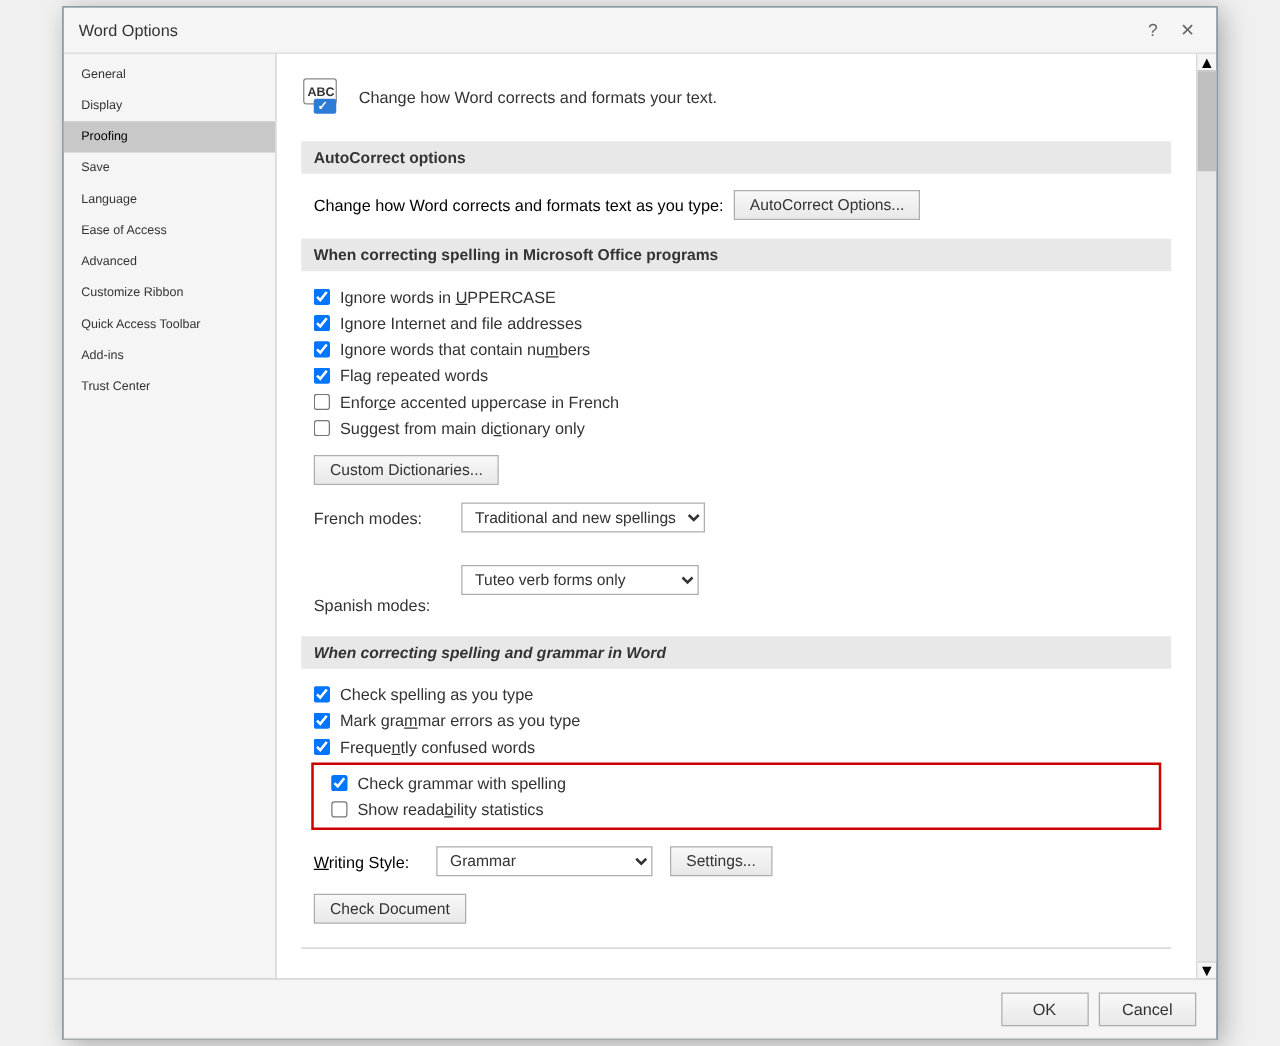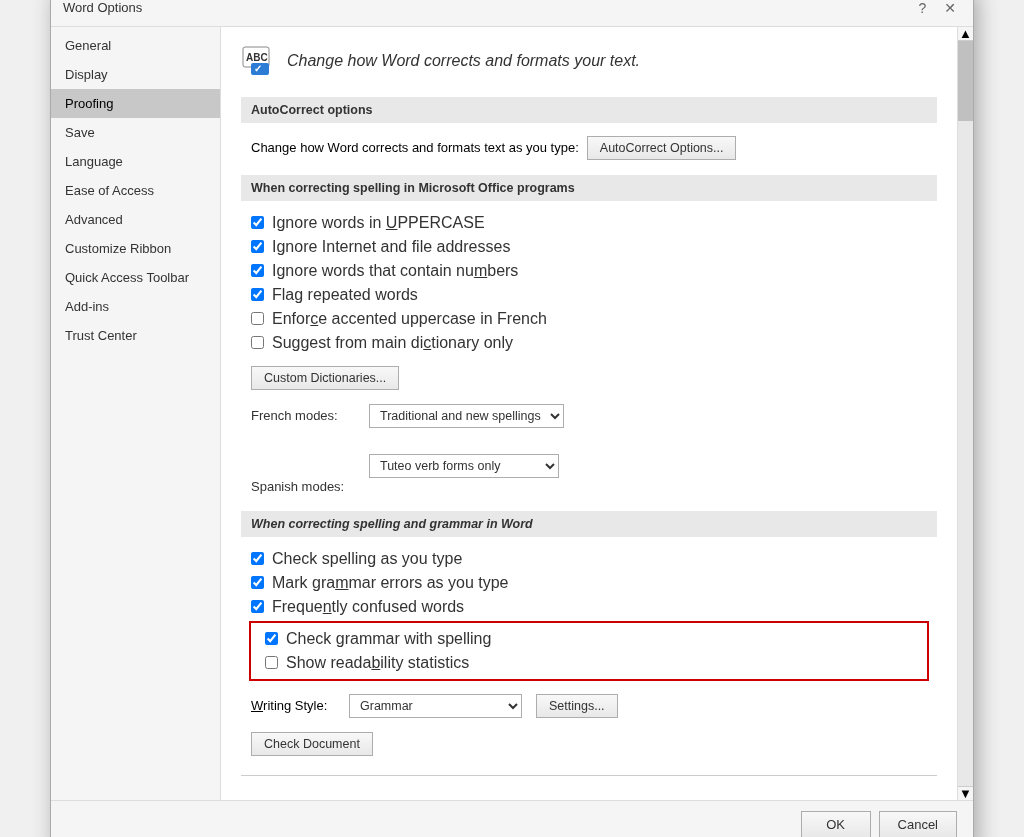--- a/index.html
+++ b/index.html
@@ -53,21 +53,21 @@
       width: 170px;
       background: #f5f5f5;
       border-right: 1px solid #ddd;
       padding: 4px 0;
     }
 
     .sidebar-item {
       padding: 7px 14px;
       cursor: pointer;
       color: #333;
-      font-size: 13px;
+      font-size: 10px;
     }
     .sidebar-item.active {
       background: #c8c8c8;
       color: #000;
     }
 
     .main-content {
       flex: 1;
       padding: 16px 20px;
       overflow-y: auto;
@@ -84,44 +84,43 @@
     .abc-icon {
       width: 36px;
       height: 36px;
       position: relative;
       display: flex;
       align-items: center;
       justify-content: center;
     }
 
     .header-desc {
-      font-size: 16px;
-      color: #333;
-      font-style: italic;
+      font-size: 13px;
+      color: #333;
     }
 
     .section-header {
       background: #e8e8e8;
       padding: 6px 10px;
       font-weight: bold;
       font-size: 12.5px;
       color: #333;
       margin-bottom: 10px;
       margin-top: 6px;
     }
 
     .section-row {
       display: flex;
       align-items: center;
       padding: 3px 10px;
       gap: 8px;
     }
 
     .section-row label {
-      font-size: 16px;
+      font-size: 13px;
       color: #333;
       cursor: pointer;
       user-select: none;
     }
 
     .section-row input[type="checkbox"] {
       cursor: pointer;
     }
 
     .btn {

